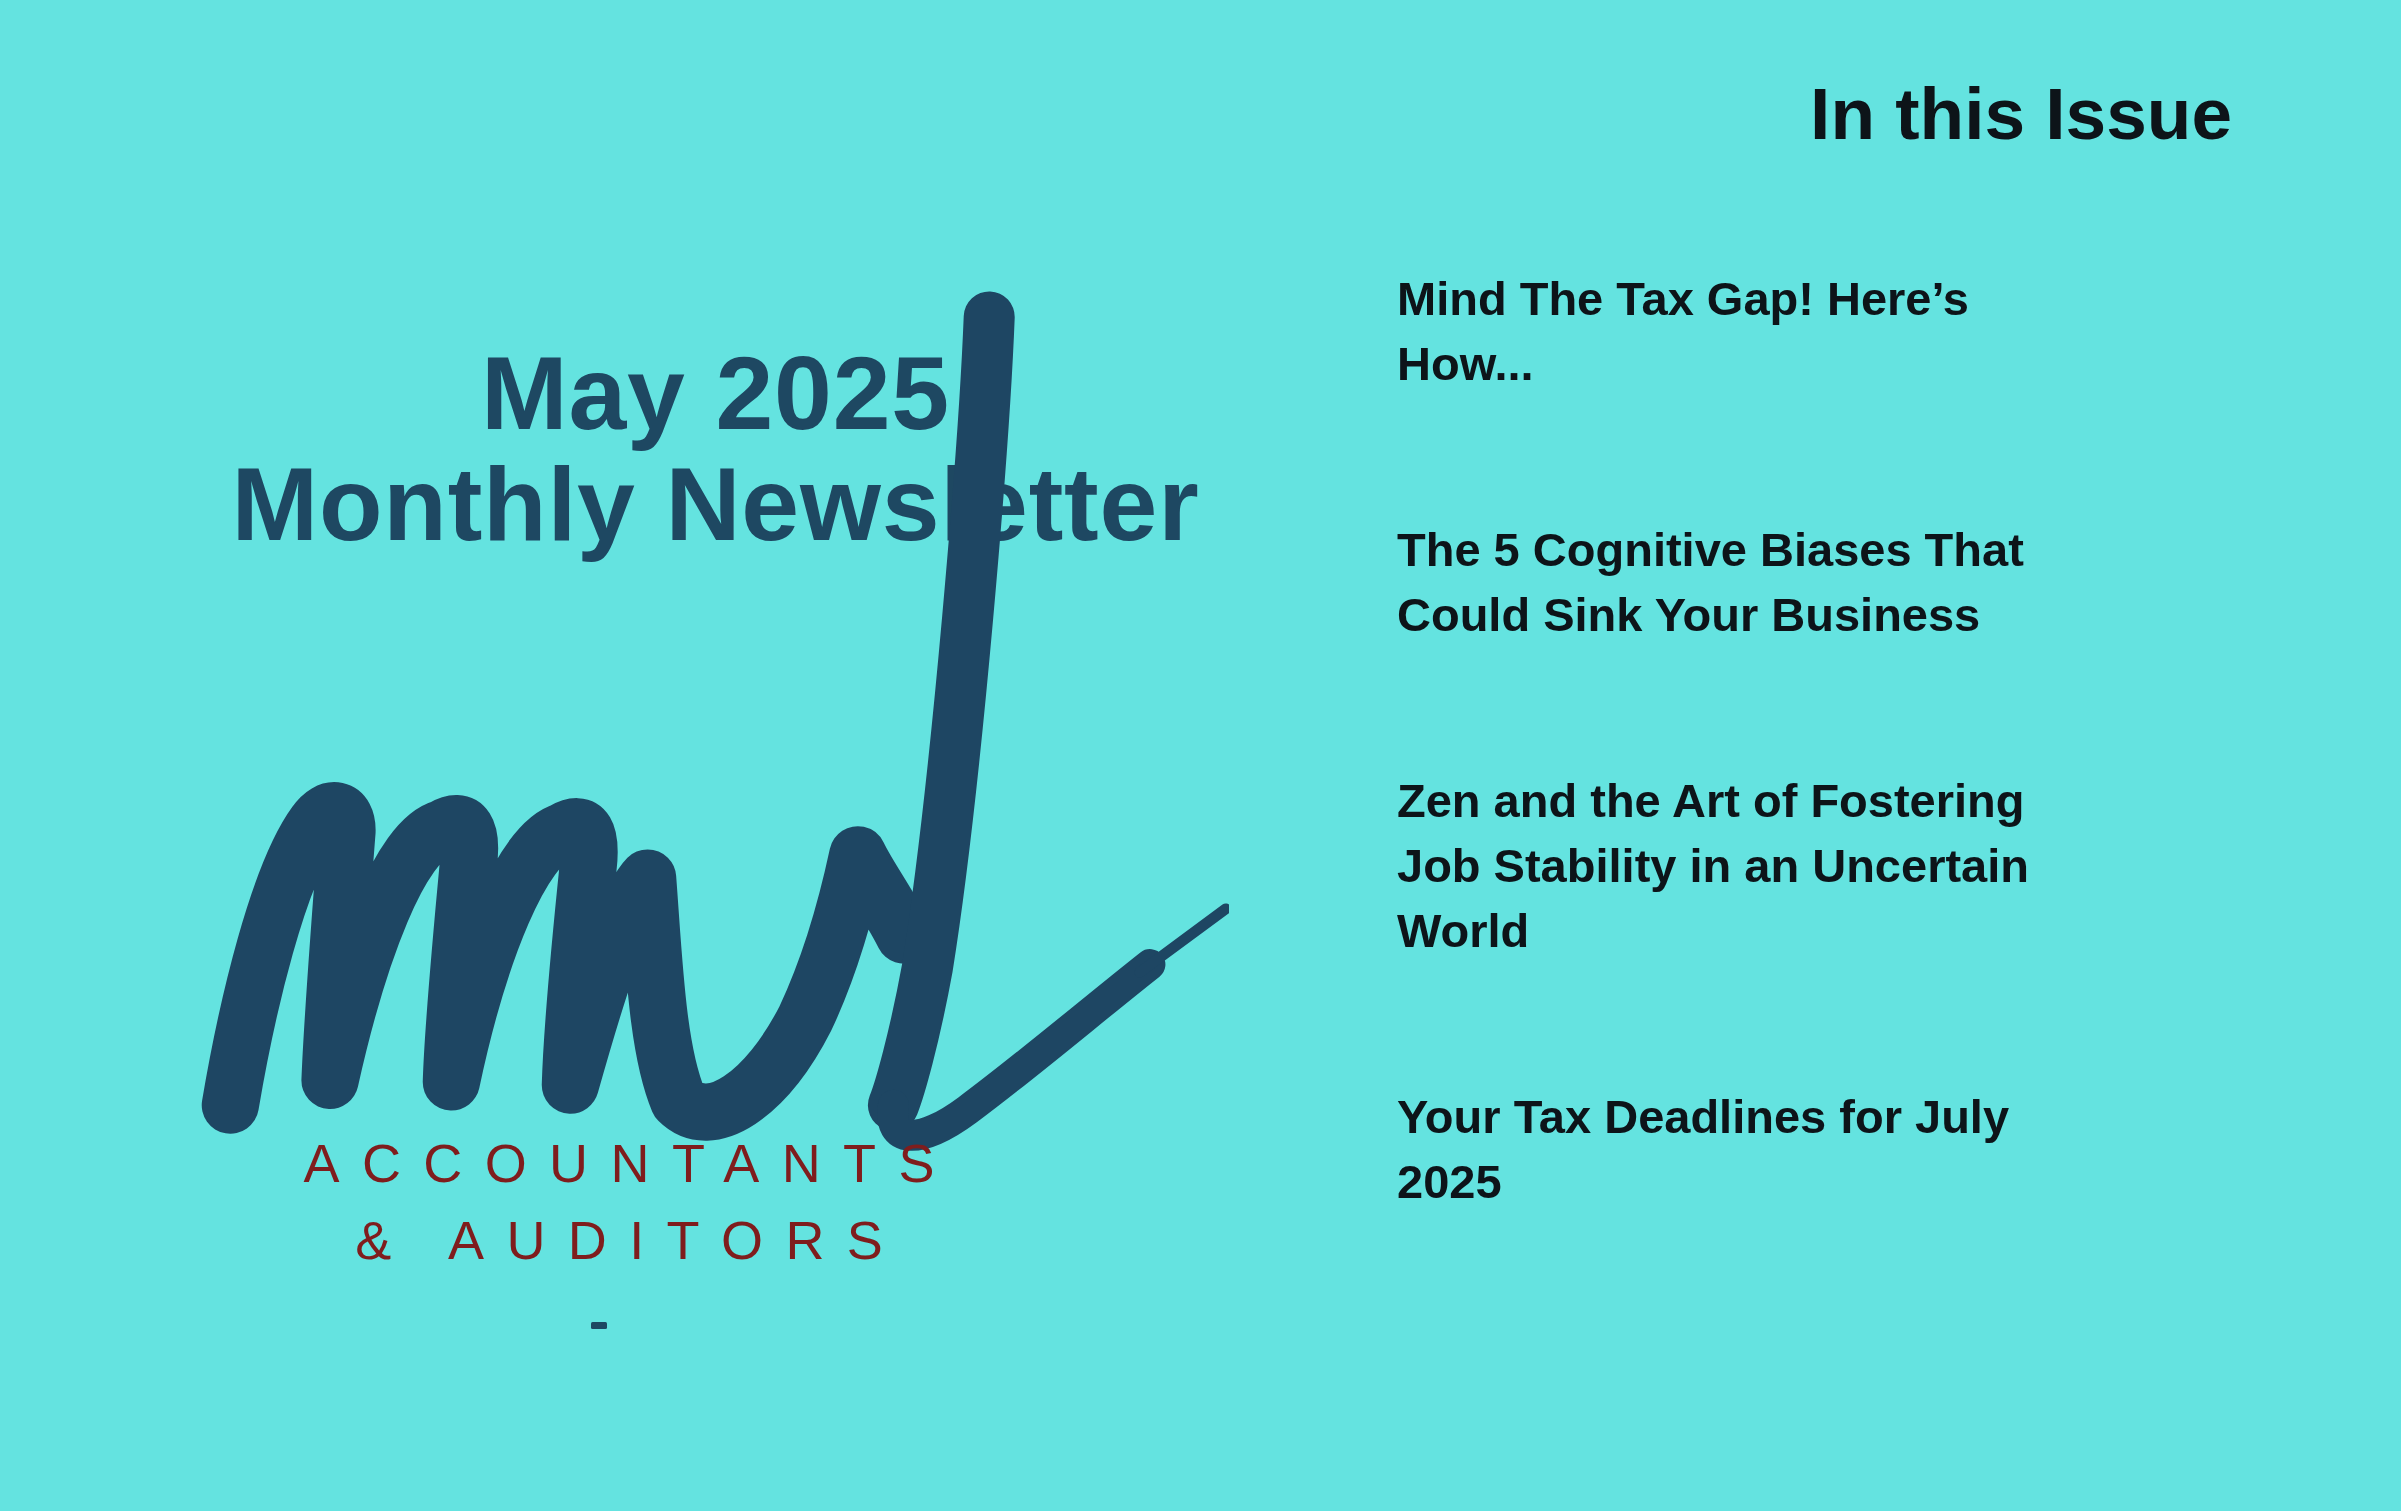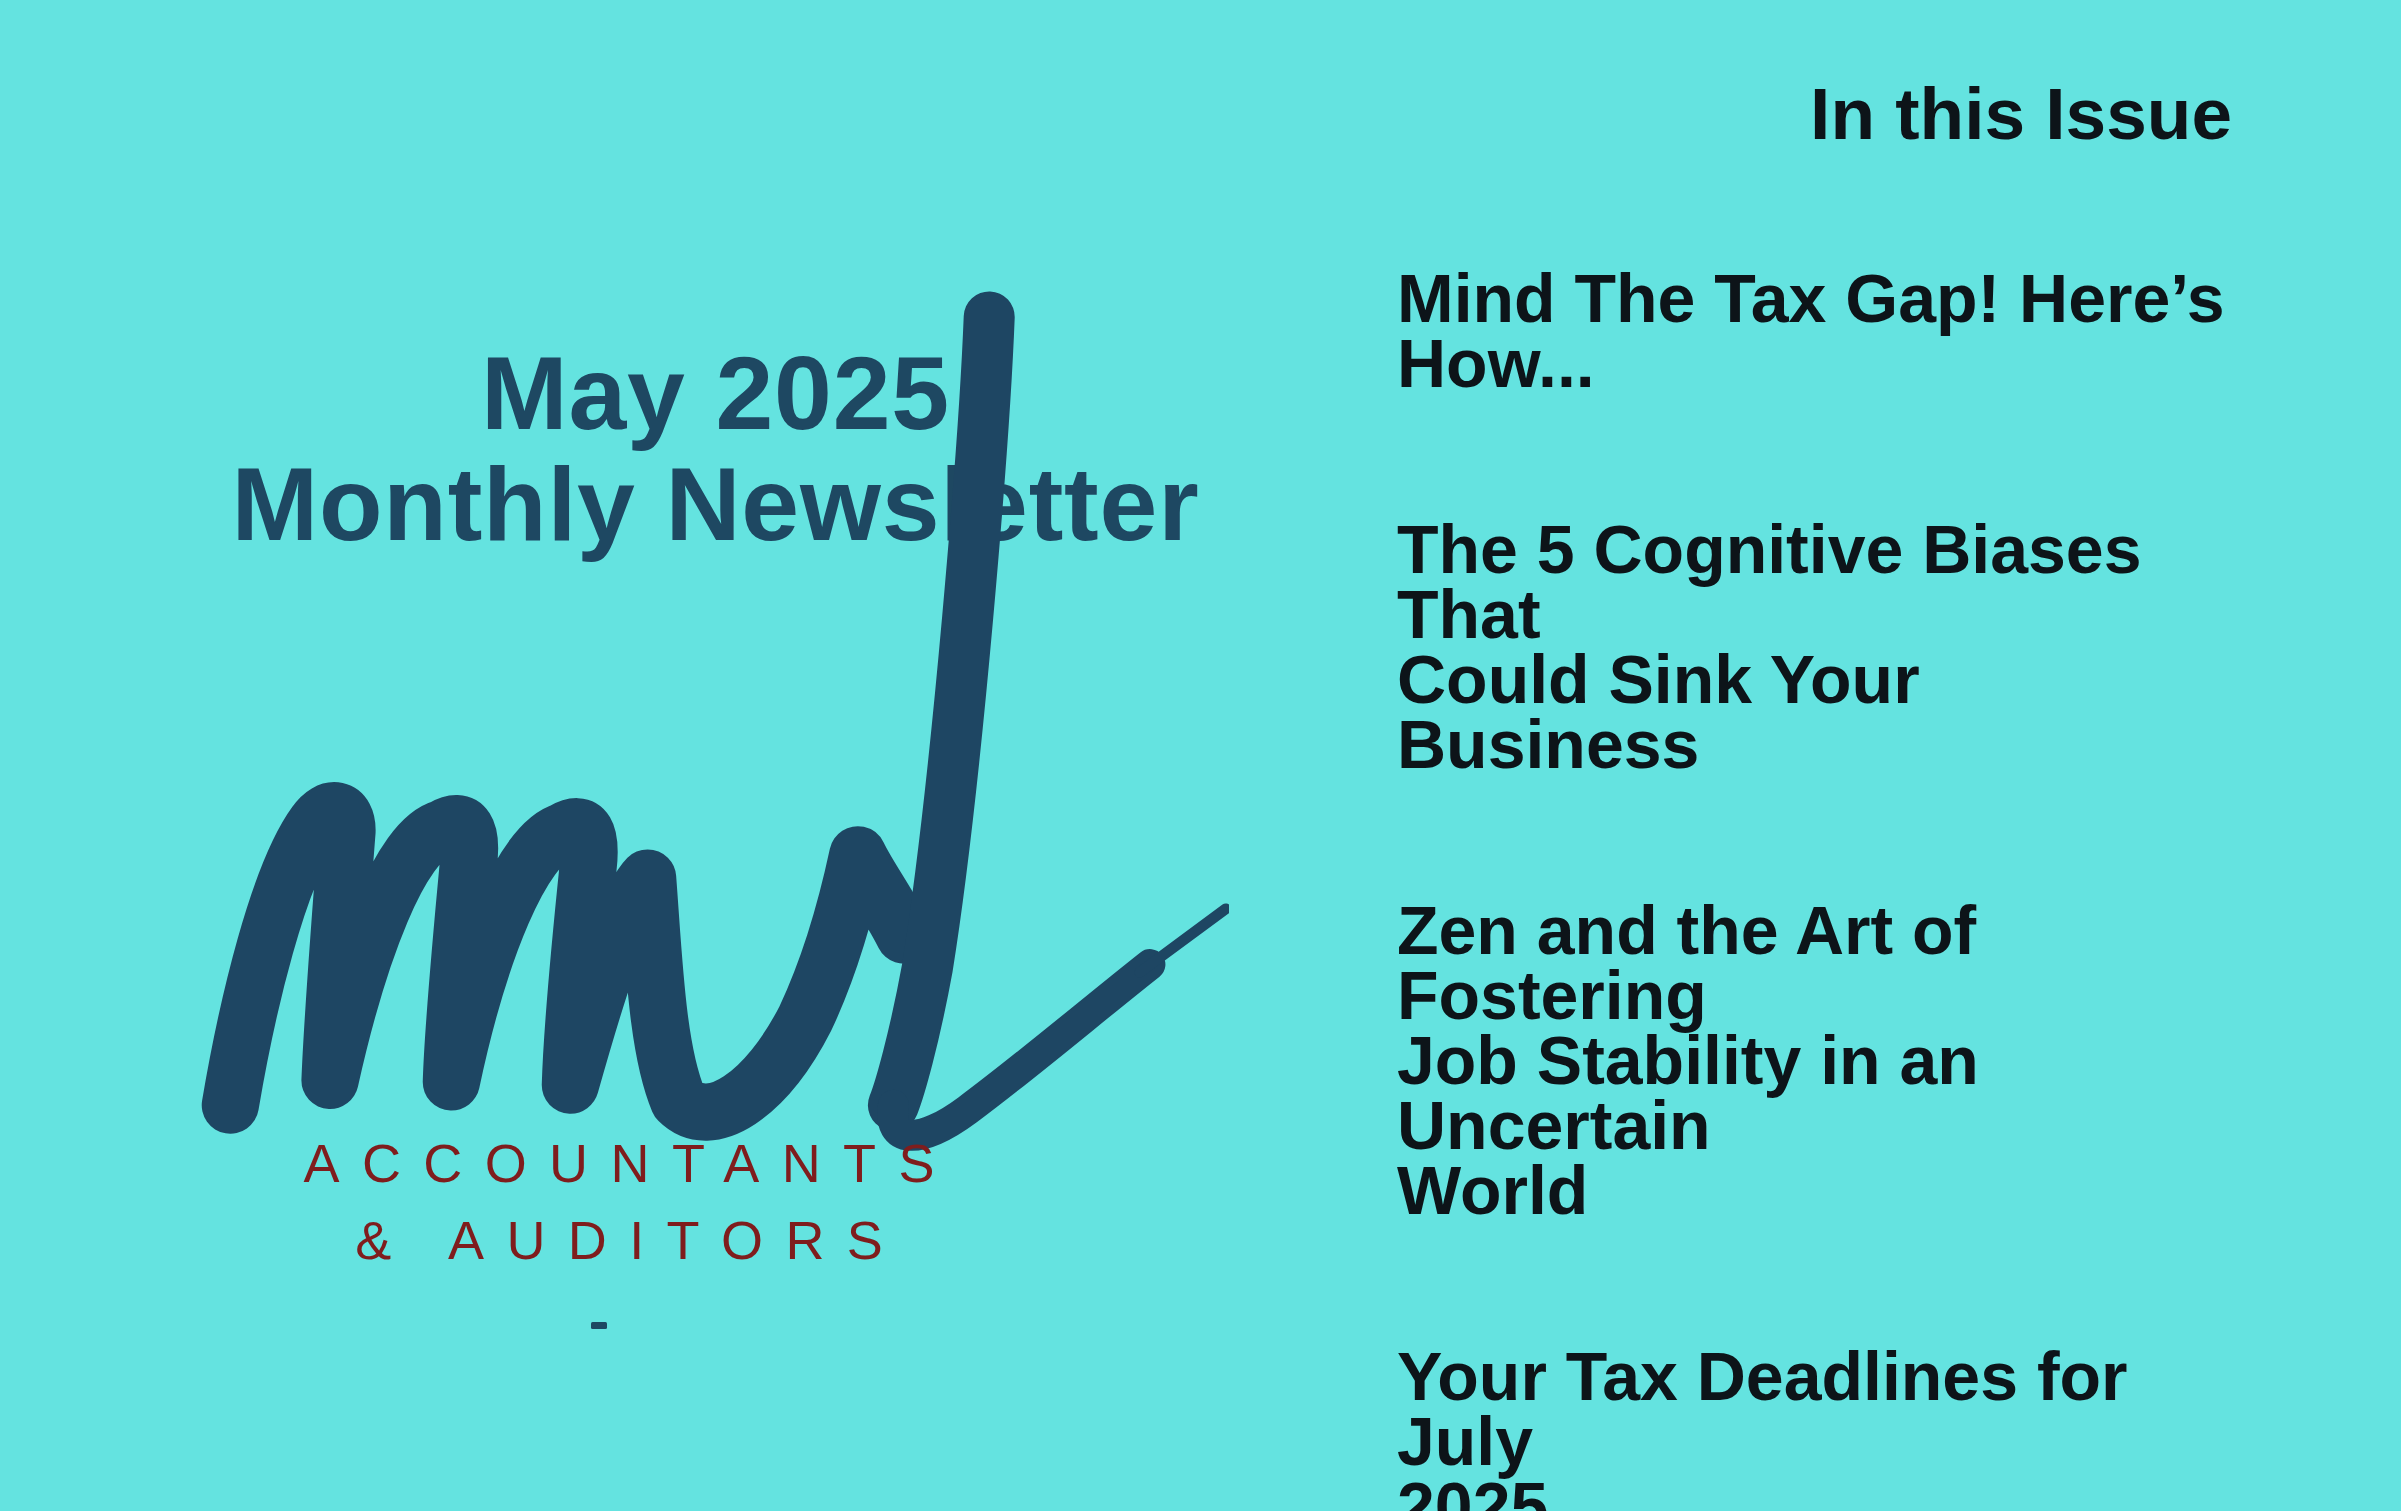--- a/index.html
+++ b/index.html
@@ -93,21 +93,21 @@
     font-weight: 700;
     color: #0D1419;
   }
   .toc-list {
     margin: 114px 0 0 0;
     padding: 0;
     list-style: none;
   }
   .toc-item {
     margin: 0 0 121px 0;
-    font-size: 68px;
+    font-size: 47px;
     line-height: 65px;
     font-weight: 700;
     color: #0D1419;
     white-space: pre-line;
     text-align: left;
   }
 </style>
 </head>
 <body>
 

